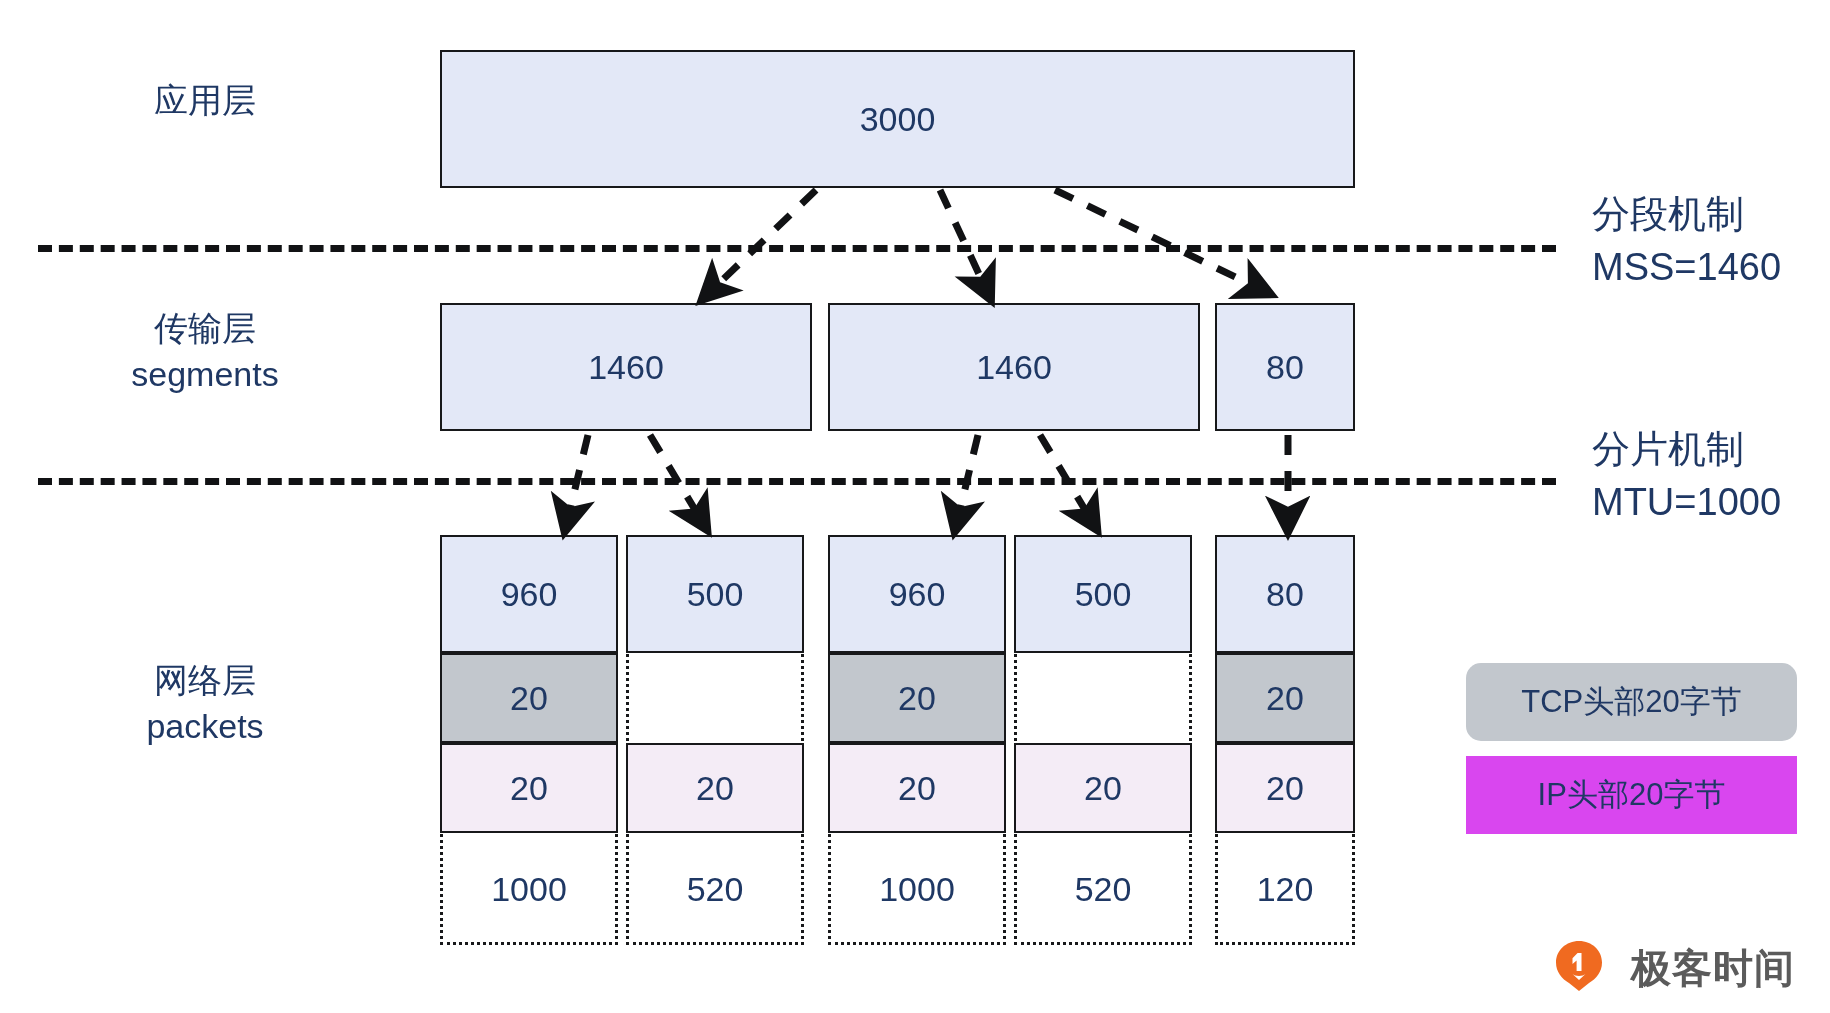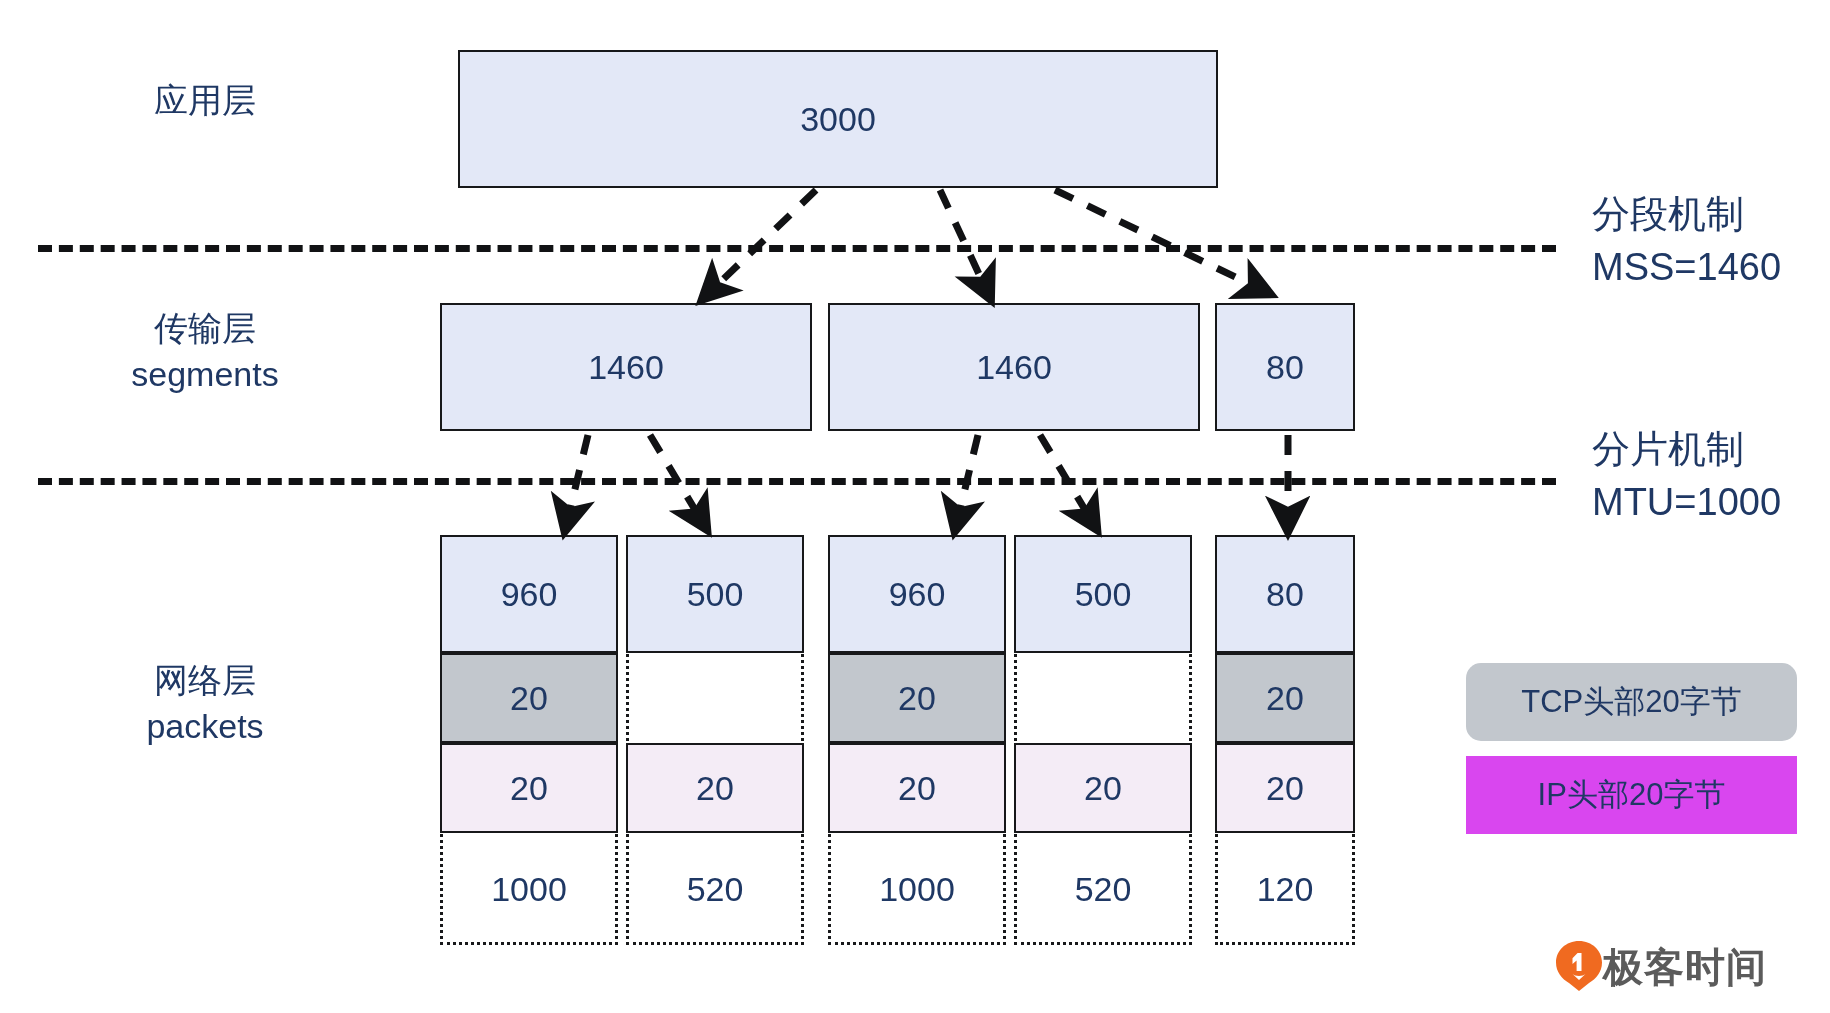--- a/index.html
+++ b/index.html
@@ -23,21 +23,21 @@
   .sep{position:absolute;height:0;border-top:7px dashed #111214;}
 
   .legend-box{position:absolute;box-sizing:border-box;display:flex;align-items:center;
               justify-content:center;color:#1F3864;font-size:31px;}
   .legend-gray{background:#C2C7CD;border-radius:15px;}
   .legend-pink{background:#d946ef;}
 
   .mech{position:absolute;color:#1F3864;font-size:38px;line-height:1.4;text-align:left;}
   .mech span{display:block;}
 
-  .wm{position:absolute;display:flex;gap:0;}
+  .wm{position:absolute;display:flex;align-items:center;gap:28px;}
   .wm-text{font-size:40px;color:#5B5B5B;letter-spacing:1px;font-weight:600;}
 
   svg.arrows{position:absolute;left:0;top:0;width:1830px;height:1013px;pointer-events:none;}
 </style>
 </head>
 <body>
 
 <div id="stage">
 
   <div class="sep" style="left:38px; top:245px; width:1518px;"></div>
@@ -50,21 +50,21 @@
   <div class="lyr-label" style="left:40px; top:306px; width:330px;">
     <span class="cn">传输层</span>
     <span class="en">segments</span>
   </div>
 
   <div class="lyr-label" style="left:40px; top:658px; width:330px;">
     <span class="cn">网络层</span>
     <span class="en">packets</span>
   </div>
 
-  <div class="box fill-blue" style="left:440px; top:50px; width:760px; height:138px;margin-left:18px;">
+  <div class="box fill-blue" style="left:440px; top:50px; width:915px; height:138px;">
     <span>3000</span>
   </div>
 
   <div class="box fill-blue" style="left:440px; top:303px; width:372px; height:128px;">
     <span>1460</span>
   </div>
   <div class="box fill-blue" style="left:828px; top:303px; width:372px; height:128px;">
     <span>1460</span>
   </div>
   <div class="box fill-blue" style="left:1215px; top:303px; width:140px; height:128px;">

